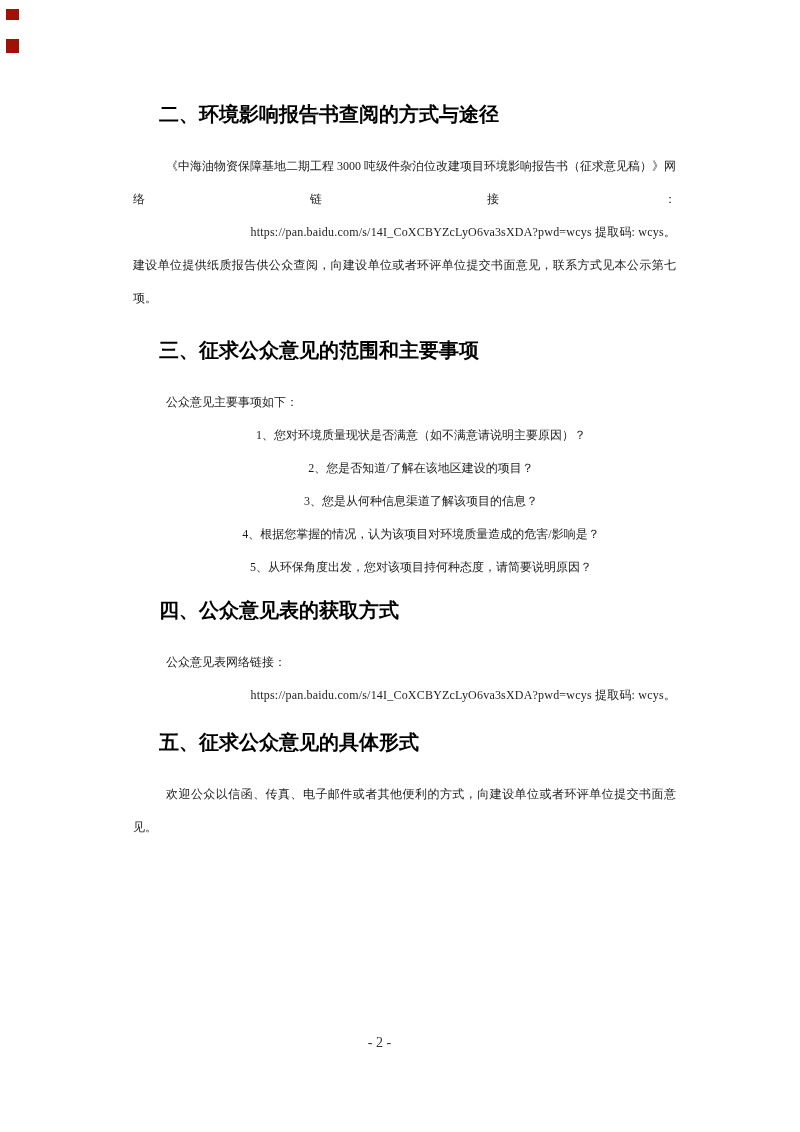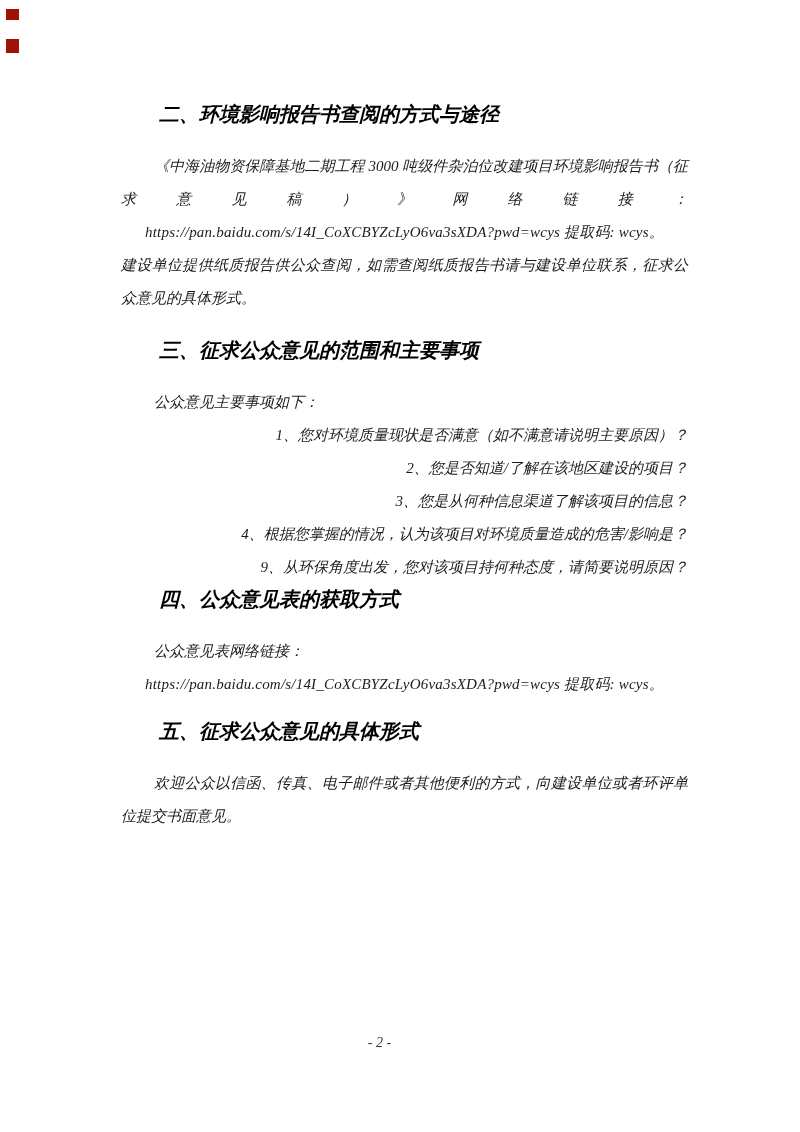--- a/index.html
+++ b/index.html
@@ -8,21 +8,20 @@
     background: #ffffff;
   }
   .page {
     position: relative;
     width: 759px;
     height: 1132px;
     background: #ffffff;
     overflow: hidden;
     font-family: "Liberation Serif", "DejaVu Serif", serif;
     color: #1c1c1c;
-    font-style: italic;
   }
   .red-mark {
     position: absolute;
     background: #a11206;
   }
   .red-mark.m1 { left: 6px; top: 9px;  width: 13px; height: 11px; }
   .red-mark.m2 { left: 6px; top: 39px; width: 13px; height: 14px; }
 
   .content {
     position: absolute;
@@ -38,45 +37,45 @@
     color: #000000;
     padding-left: 38px;
     margin: 0;
   }
   .h-sec3 { margin-top: 21px; }
   .h-sec4 { margin-top: 1px; }
   .h-sec5 { margin-top: 16px; }
   .heading + .body-block { margin-top: 22px; }
 
   .body-block {
-    font-size: 15px;
+    font-size: 12px;
     line-height: 33px;
-    margin: 0;
+    margin: 12px;
   }
   .para {
     text-align: justify;
     text-justify: inter-ideograph;
     margin: 0;
   }
   .indent { text-indent: 33px; }
   .justify-last {
     text-align: justify;
     text-align-last: justify;
   }
   .url-line {
     margin: 0;
-    text-align: center;
+    text-align: right;
     white-space: nowrap;
     letter-spacing: 0.2px;
   }
   .list { margin: 0; }
   .list-item {
     text-indent: 33px;
     line-height: 33px;
-    text-align: right;
+    text-align: center;
   }
   .footer {
     position: absolute;
     left: 0;
     top: 1033px;
     width: 100%;
     text-align: center;
     font-size: 14px;
     line-height: 20px;
     color: #333333;
@@ -90,32 +89,32 @@
 
   <div class="red-mark m1"></div>
   <div class="red-mark m2"></div>
 
   <div class="content">
 
     <h2 class="heading h-sec2">二、环境影响报告书查阅的方式与途径</h2>
     <div class="body-block">
       <p class="para indent justify-last">《中海油物资保障基地二期工程 3000 吨级件杂泊位改建项目环境影响报告书（征求意见稿）》网络链接：</p>
       <p class="url-line">https://pan.baidu.com/s/14I_CoXCBYZcLyO6va3sXDA?pwd=wcys  提取码: wcys。</p>
-      <p class="para">建设单位提供纸质报告供公众查阅，如需查阅纸质报告书请与建设单位联系，征求公众意见的具体形式。</p>
+      <p class="para">建设单位提供纸质报告供公众查阅，向建设单位或者环评单位提交书面意见，联系方式见本公示第七项。</p>
     </div>
 
     <h2 class="heading h-sec3">三、征求公众意见的范围和主要事项</h2>
     <div class="body-block">
       <p class="para indent">公众意见主要事项如下：</p>
       <div class="list">
         <div class="list-item">1、您对环境质量现状是否满意（如不满意请说明主要原因）？</div>
         <div class="list-item">2、您是否知道/了解在该地区建设的项目？</div>
         <div class="list-item">3、您是从何种信息渠道了解该项目的信息？</div>
         <div class="list-item">4、根据您掌握的情况，认为该项目对环境质量造成的危害/影响是？</div>
-        <div class="list-item">9、从环保角度出发，您对该项目持何种态度，请简要说明原因？</div>
+        <div class="list-item">5、从环保角度出发，您对该项目持何种态度，请简要说明原因？</div>
       </div>
     </div>
 
     <h2 class="heading h-sec4">四、公众意见表的获取方式</h2>
     <div class="body-block">
       <p class="para indent">公众意见表网络链接：</p>
       <p class="url-line">https://pan.baidu.com/s/14I_CoXCBYZcLyO6va3sXDA?pwd=wcys  提取码: wcys。</p>
     </div>
 
     <h2 class="heading h-sec5">五、征求公众意见的具体形式</h2>

